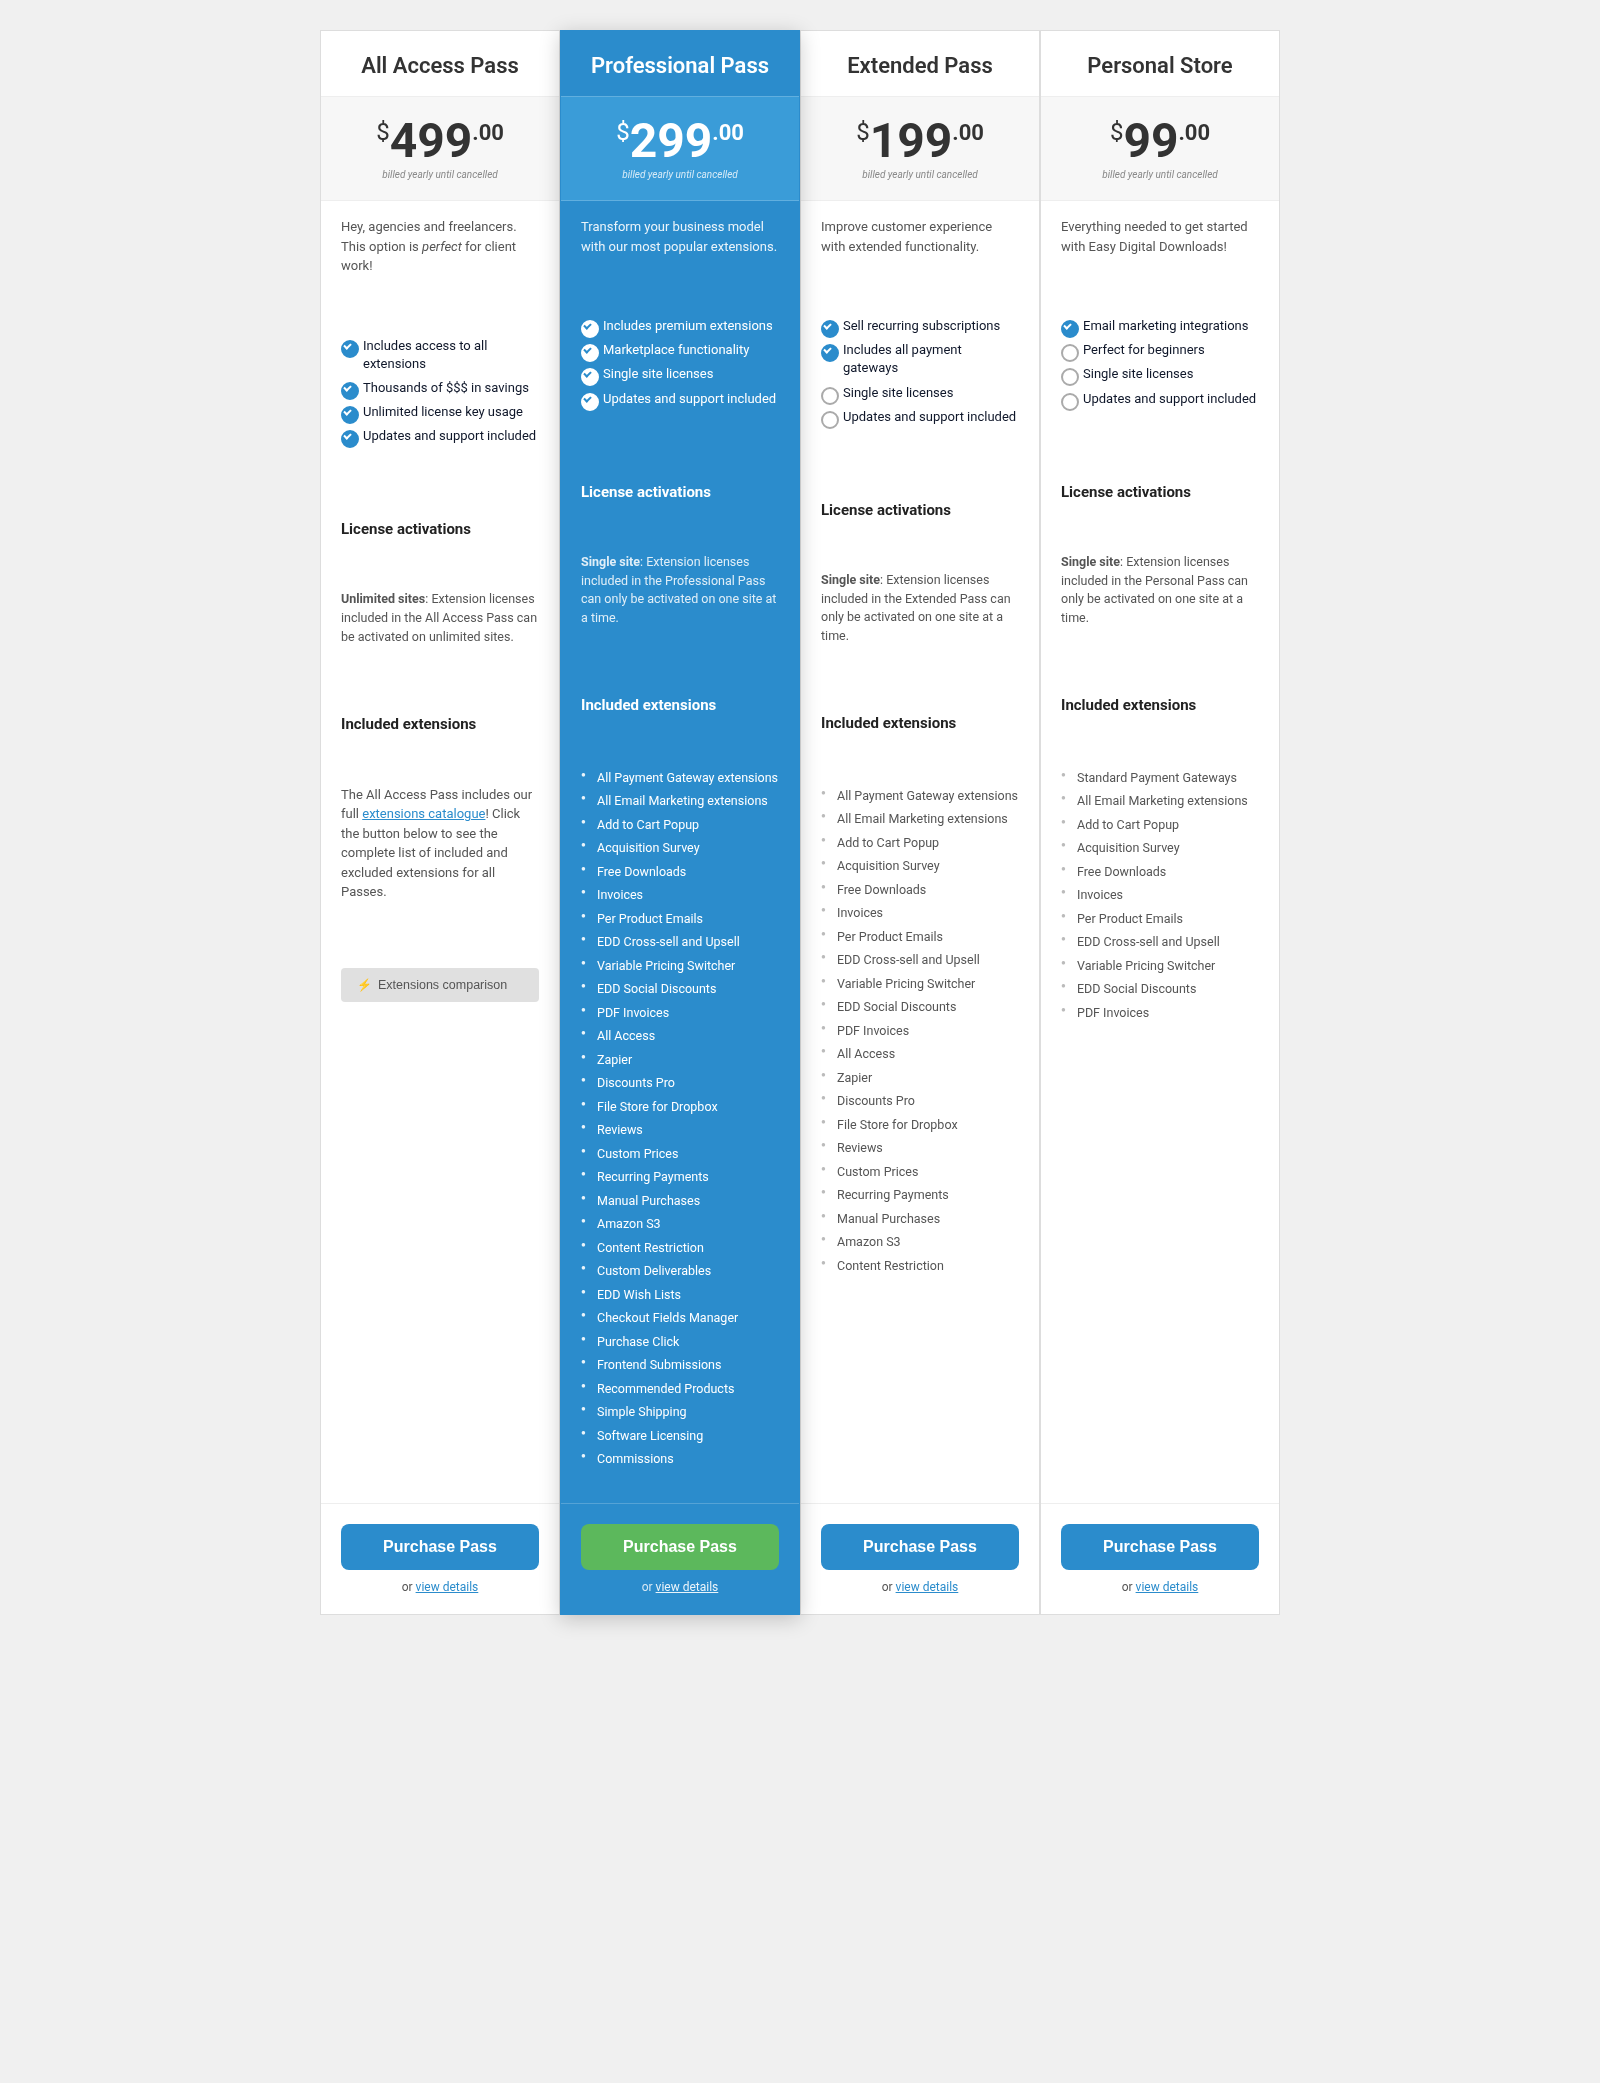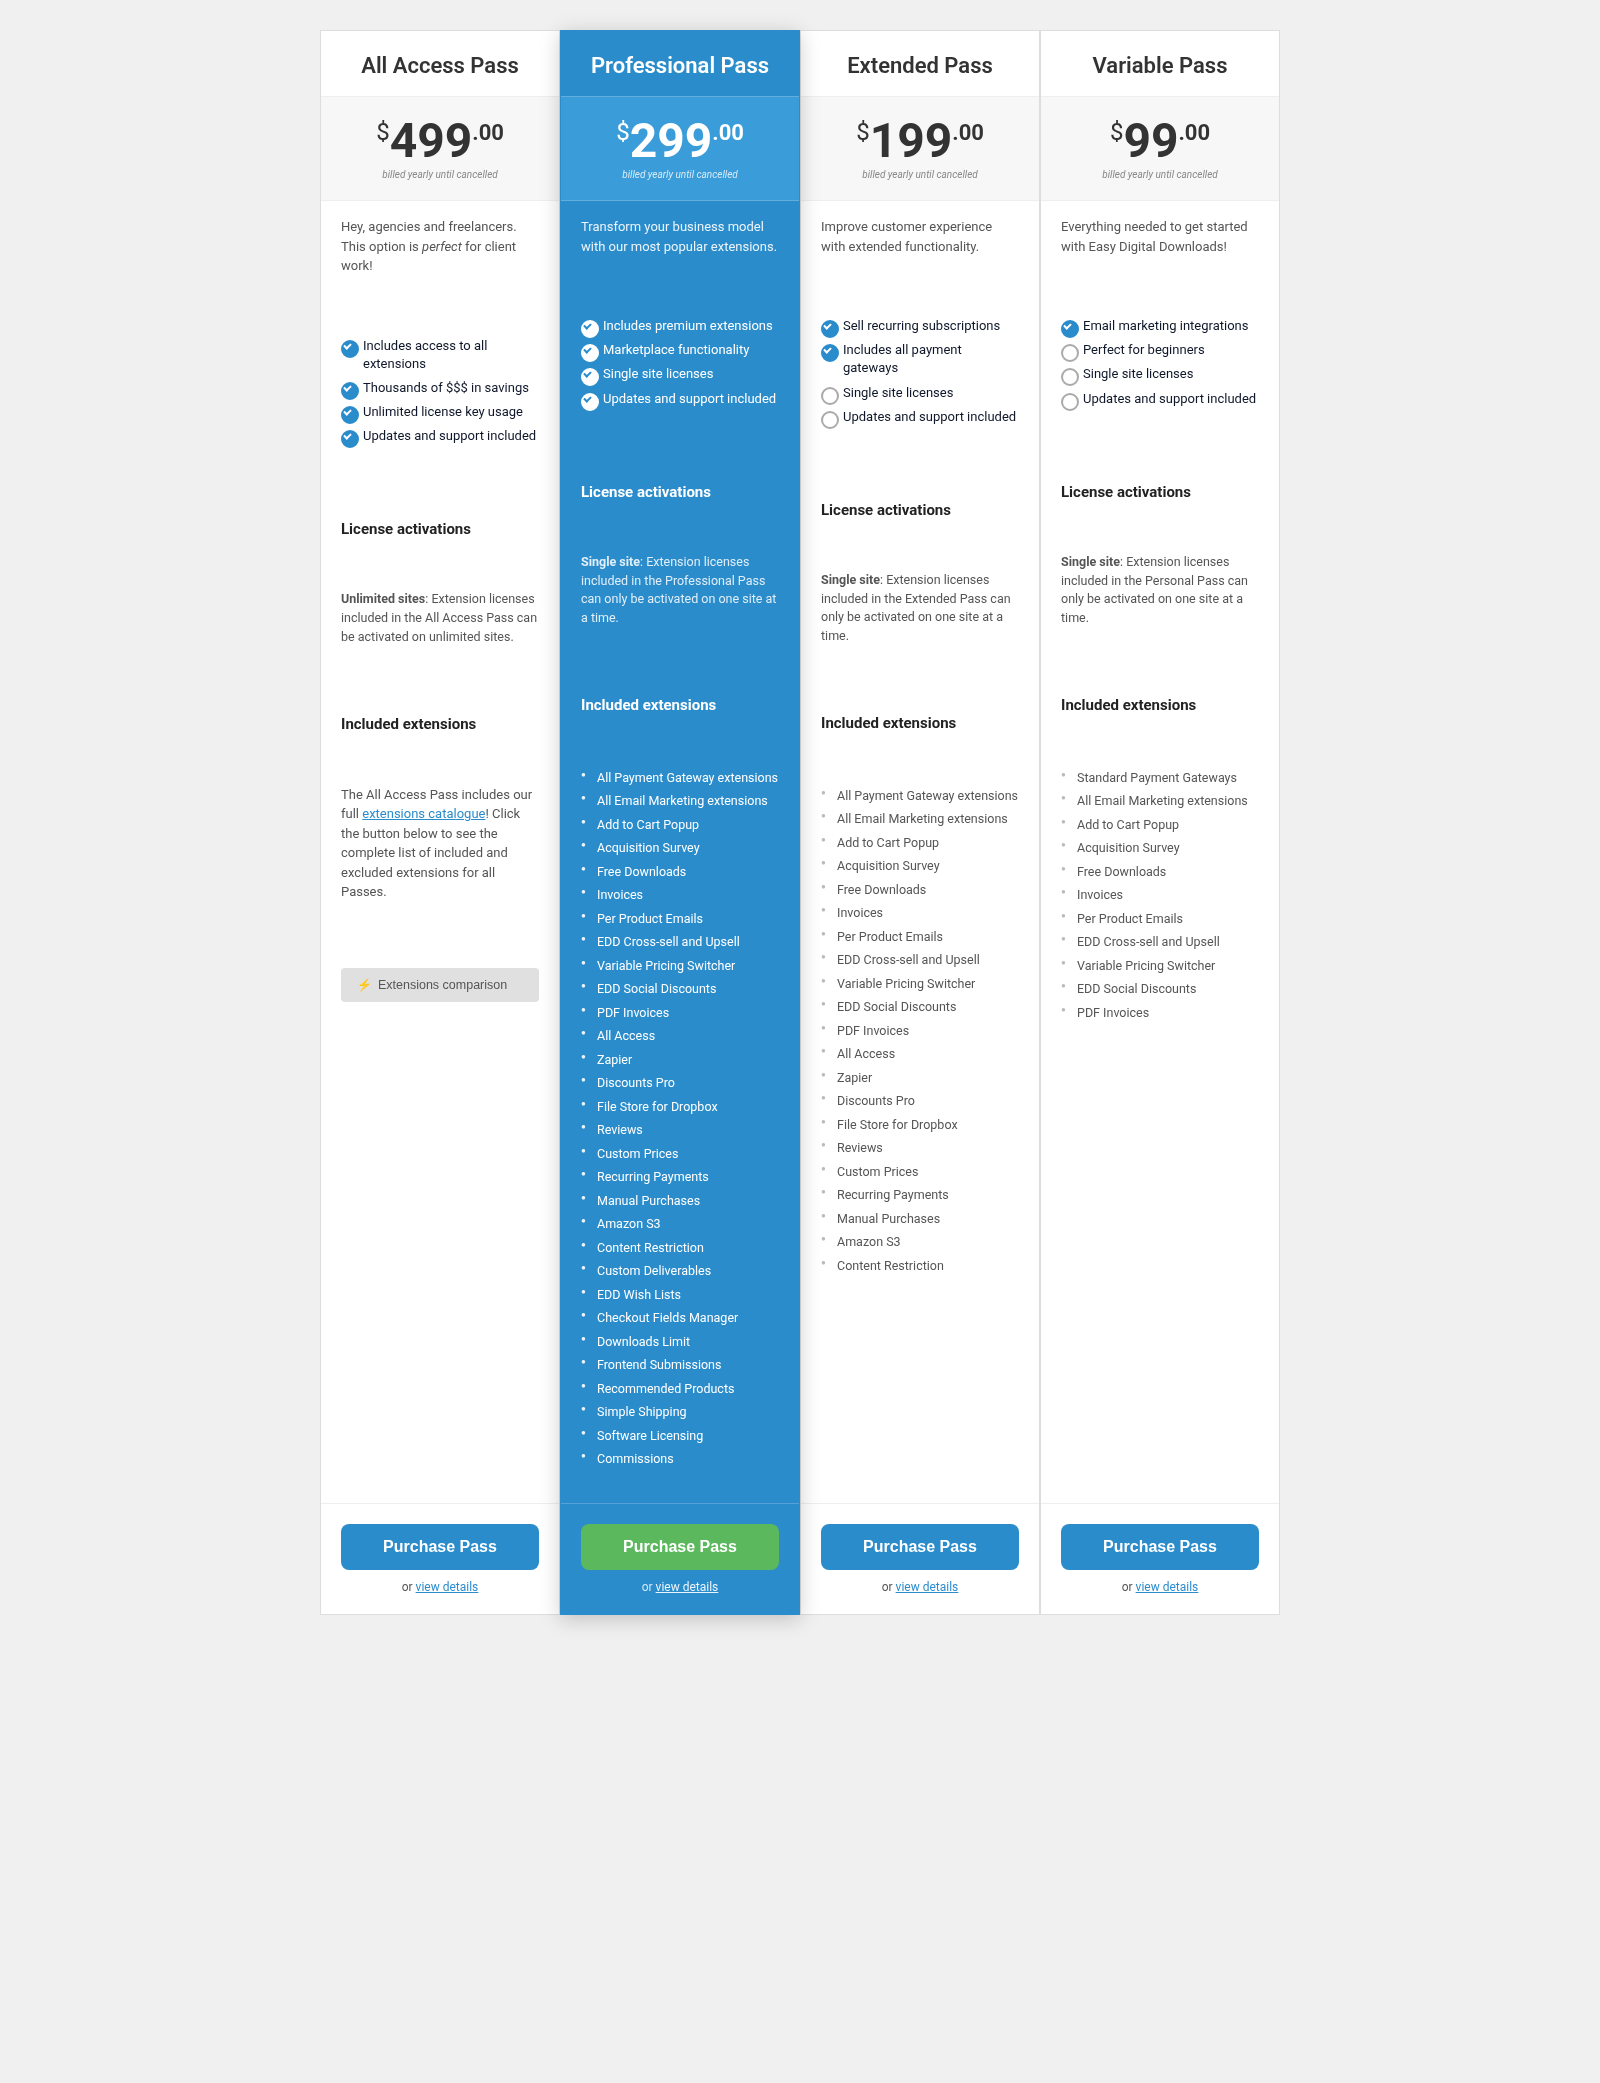--- a/index.html
+++ b/index.html
@@ -336,21 +336,21 @@
           <li class="active">File Store for Dropbox</li>
           <li class="active">Reviews</li>
           <li class="active">Custom Prices</li>
           <li class="active">Recurring Payments</li>
           <li class="active">Manual Purchases</li>
           <li class="active">Amazon S3</li>
           <li class="active">Content Restriction</li>
           <li class="active">Custom Deliverables</li>
           <li class="active">EDD Wish Lists</li>
           <li class="active">Checkout Fields Manager</li>
-          <li class="active">Downloads Limit</li>
+          <li class="active">Purchase Click</li>
           <li class="active">Frontend Submissions</li>
           <li class="active">Recommended Products</li>
           <li class="active">Simple Shipping</li>
           <li class="active">Software Licensing</li>
           <li class="active">Commissions</li>
         </ul>
       </div>
       <div class="plan-footer">
         <button class="purchase-btn green">Purchase Pass</button>
         <div class="view-details">or <a href="#">view details</a></div>
@@ -399,21 +399,21 @@
           <li>Content Restriction</li>
         </ul>
       </div>
       <div class="plan-footer">
         <button class="purchase-btn">Purchase Pass</button>
         <div class="view-details">or <a href="#">view details</a></div>
       </div>
     </div>
     <div class="plan-card">
       <div class="plan-header">
-        <div class="plan-title">Variable Pass</div>
+        <div class="plan-title">Personal Store</div>
       </div>
       <div class="price-box">
         <div class="price-amount"><sup>$</sup>99<span class="cents">.00</span></div>
         <div class="price-billing">billed yearly until cancelled</div>
       </div>
       <div class="plan-body">
         <p class="plan-tagline">Everything needed to get started with Easy Digital Downloads!</p>
         <ul class="feature-list">
           <li class="checked">Email marketing integrations</li>
           <li>Perfect for beginners</li>

